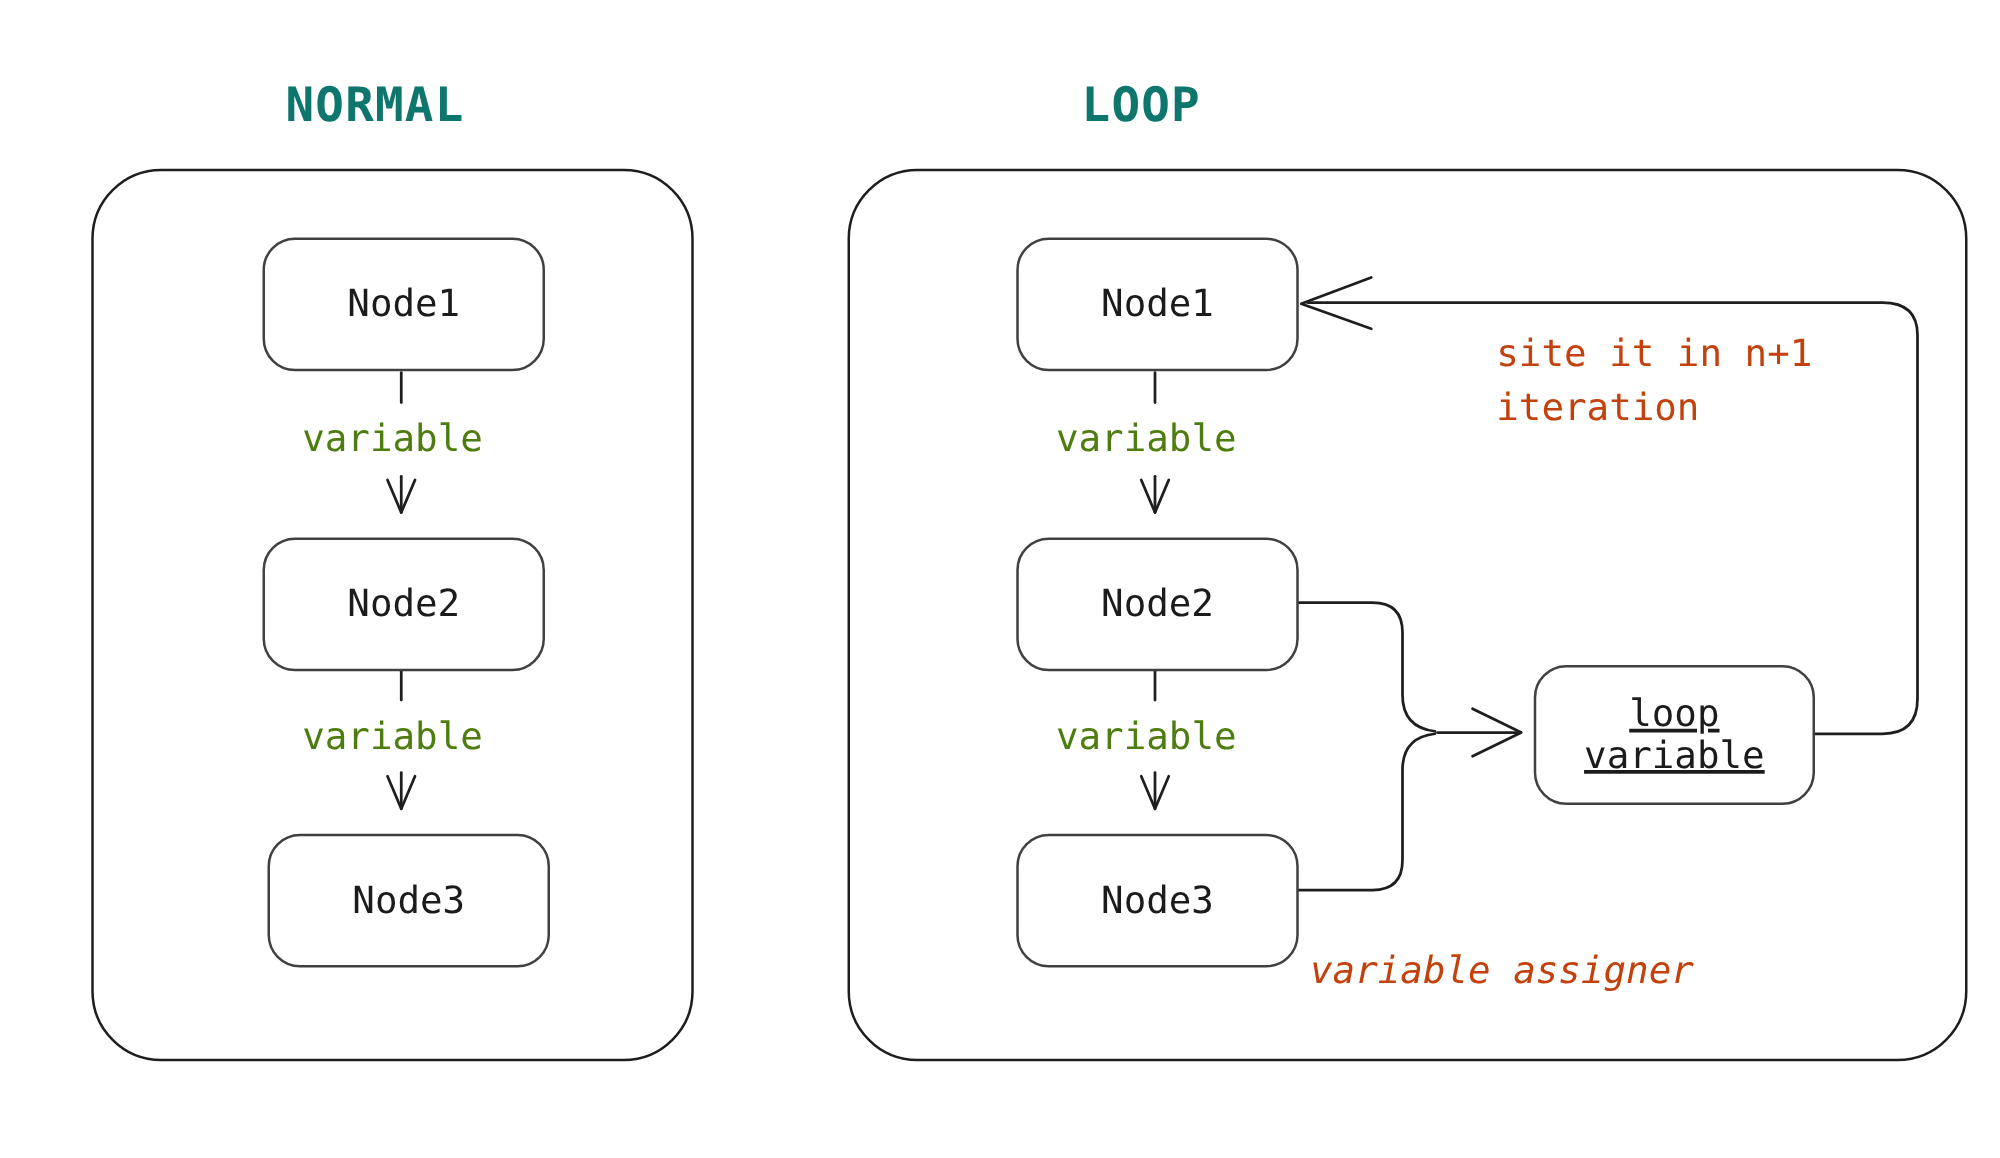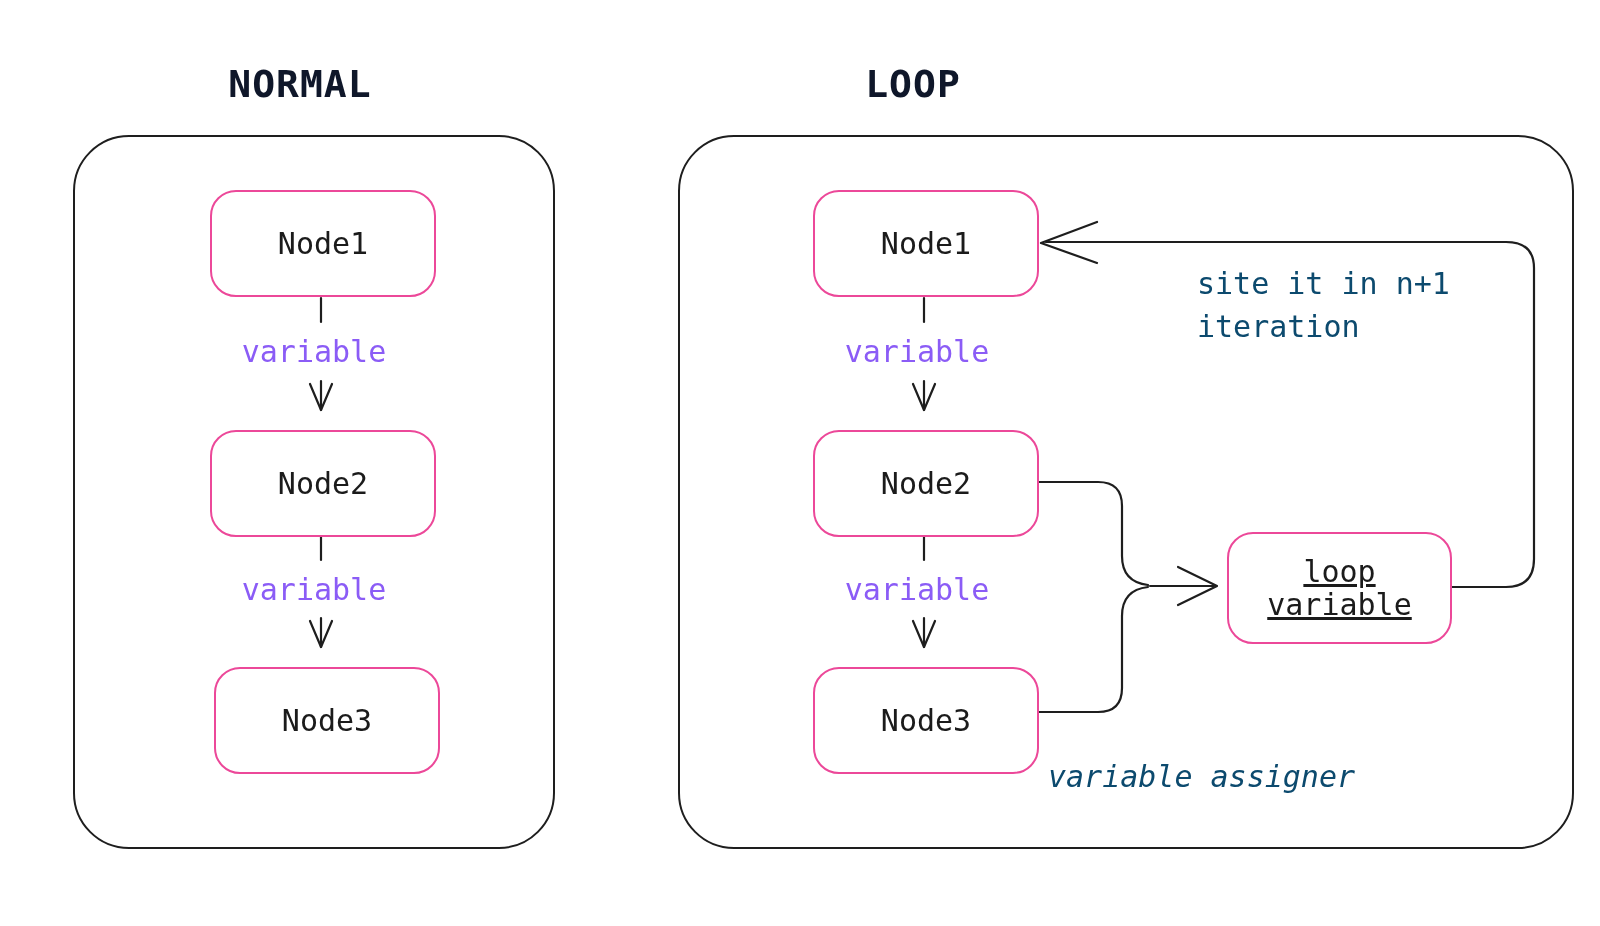--- a/index.html
+++ b/index.html
@@ -16,56 +16,56 @@
     color: #1b1b1b;
     overflow: hidden;
   }
   .diagram-title {
     position: absolute;
     transform: translateX(-50%);
     font-size: 38px;
     font-weight: bold;
     letter-spacing: 1px;
     white-space: nowrap;
-    color: #0f172a;
+    color: #0f766e;
   }
   .container-box {
     position: absolute;
     border: 2px solid #1e1e1e;
     border-radius: 56px;
     background: transparent;
   }
   .node {
     position: absolute;
     width: 222px;
     height: 103px;
-    border: 2px solid #ec4899;
+    border: 2px solid #404040;
     border-radius: 26px;
     background: #ffffff;
     display: flex;
     align-items: center;
     justify-content: center;
     text-align: center;
     font-size: 30px;
     line-height: 34px;
     color: #1b1b1b;
   }
   .edge-label {
     position: absolute;
     transform: translateX(-50%);
     font-size: 30px;
     line-height: 32px;
     white-space: nowrap;
-    color: #8b5cf6;
+    color: #4d7c0f;
   }
   .annotation {
     position: absolute;
     font-size: 30px;
     line-height: 43px;
-    color: #0c4a6e;
+    color: #c2410c;
   }
   #connector-layer {
     position: absolute;
     left: 0;
     top: 0;
     pointer-events: none;
   }
   #connector-layer path, #connector-layer line, #connector-layer polyline {
     fill: none;
     stroke: #1e1e1e;

